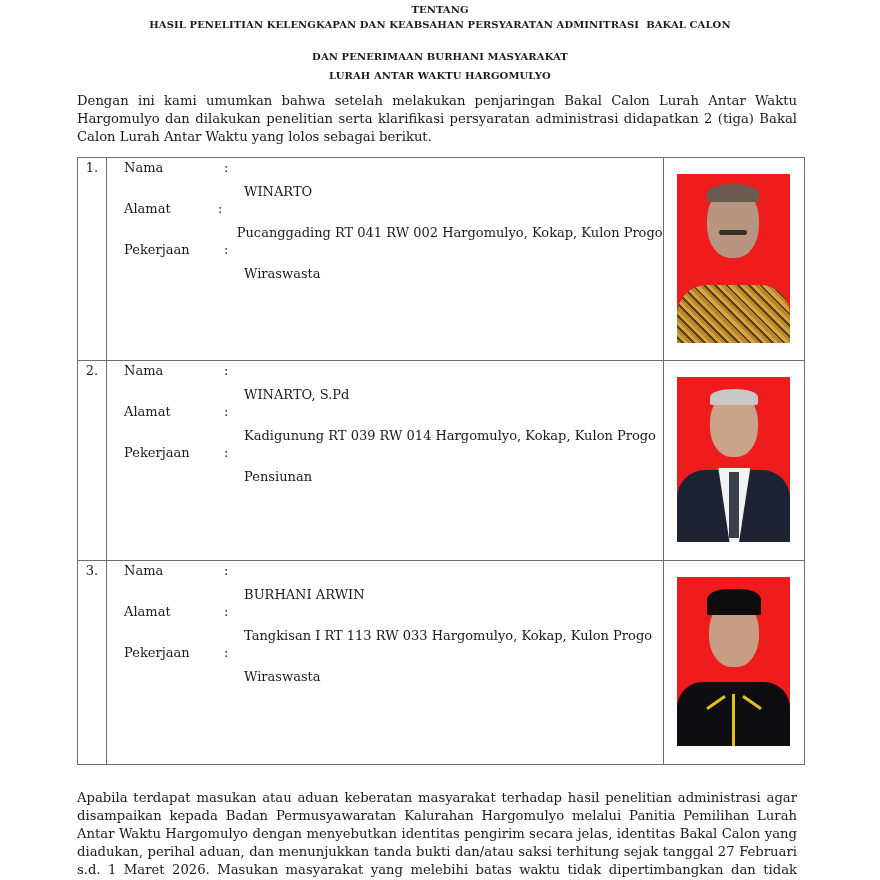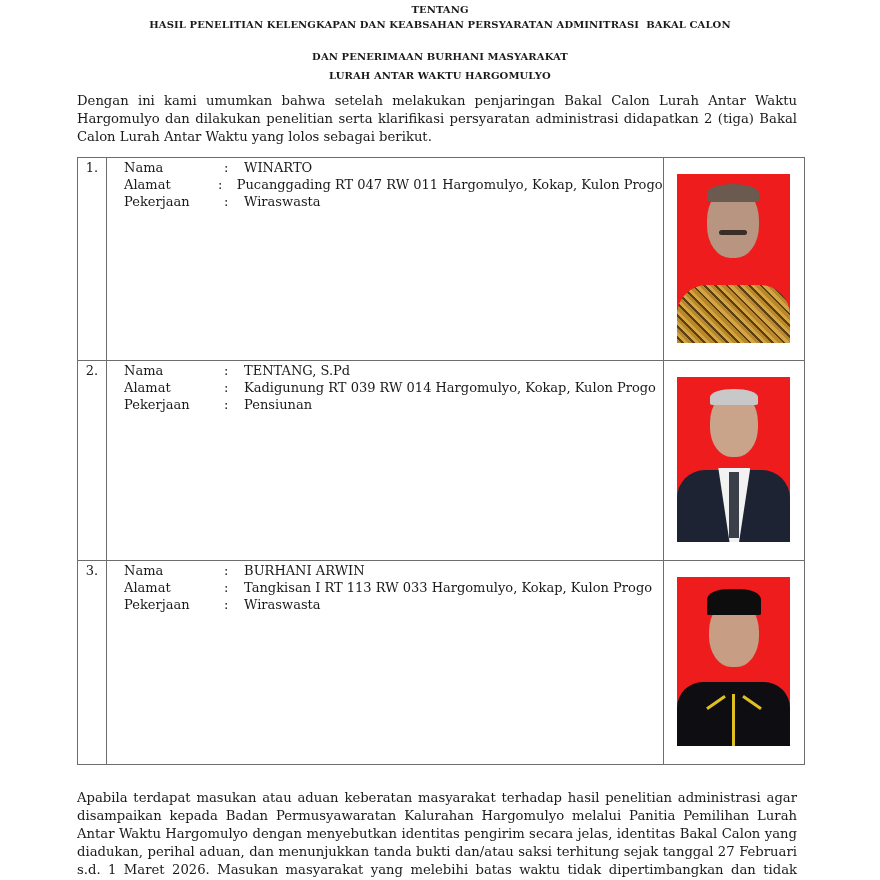--- a/index.html
+++ b/index.html
@@ -18,21 +18,21 @@
   .para-closing { top:789px; }
   table.cand { position:absolute; left:77px; top:157px; width:728px; border-collapse:collapse;
                table-layout:fixed; }
   table.cand td { border:1px solid #6d6d6d; vertical-align:top; padding:0; }
   td.num { width:28px; font-size:13px; padding-top:2px !important; text-align:center; }
   td.info { width:554px; font-size:13px; }
   td.photo-cell { width:140px; }
   .info-row { display:flex; line-height:17px; }
   .info-row .label { width:100px; padding-left:7px;margin-left:10px; }
   .info-row .colon { width:20px; }
-  .info-row .value { flex:1; white-space:nowrap; }
+  .info-row .value { flex:1; white-space:nowrap;margin-top:24px; }
   .info-block { padding-top:1px; }
   .r1 td { height:200px; }
   .r2 td { height:197px; }
   .r3 td { height:201px; }
   .photo { position:relative; width:113px; height:169px; margin:16px auto 0 auto; background:#ee1c1c; overflow:hidden; }
   .photo .head { position:absolute; border-radius:48% 48% 45% 45%; }
   .photo .body { position:absolute; left:0; right:0; bottom:0; }
 </style>
 </head>
 <body>
@@ -55,21 +55,21 @@
     <td class="info">
       <div class="info-block">
         <div class="info-row">
           <span class="label">Nama</span>
           <span class="colon">:</span>
           <span class="value">WINARTO</span>
         </div>
         <div class="info-row">
           <span class="label">Alamat</span>
           <span class="colon">:</span>
-          <span class="value">Pucanggading RT 047 RW 011 Hargomulyo, Kokap, Kulon Progo</span>
+          <span class="value">Pucanggading RT 041 RW 002 Hargomulyo, Kokap, Kulon Progo</span>
         </div>
         <div class="info-row">
           <span class="label">Pekerjaan</span>
           <span class="colon">:</span>
           <span class="value">Wiraswasta</span>
         </div>
       </div>
     </td>
     <td class="photo-cell">
       <div class="photo">
@@ -80,21 +80,21 @@
       </div>
     </td>
   </tr>
   <tr class="r2">
     <td class="num">2.</td>
     <td class="info">
       <div class="info-block">
         <div class="info-row">
           <span class="label">Nama</span>
           <span class="colon">:</span>
-          <span class="value">TENTANG, S.Pd</span>
+          <span class="value">WINARTO, S.Pd</span>
         </div>
         <div class="info-row">
           <span class="label">Alamat</span>
           <span class="colon">:</span>
           <span class="value">Kadigunung RT 039 RW 014 Hargomulyo, Kokap, Kulon Progo</span>
         </div>
         <div class="info-row">
           <span class="label">Pekerjaan</span>
           <span class="colon">:</span>
           <span class="value">Pensiunan</span>

